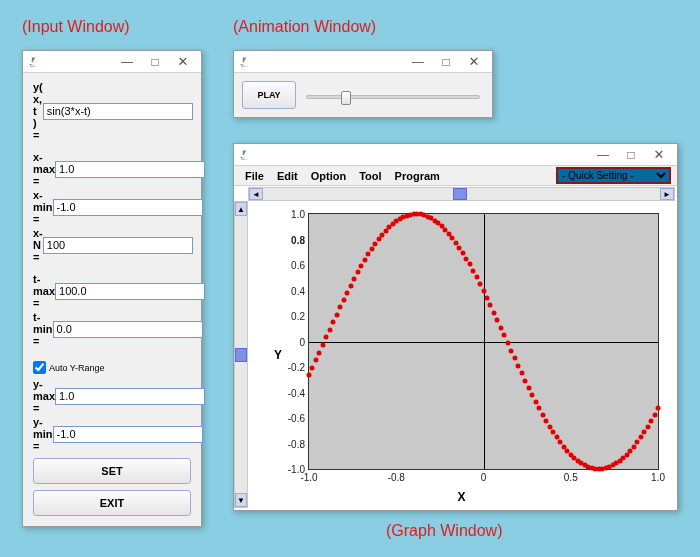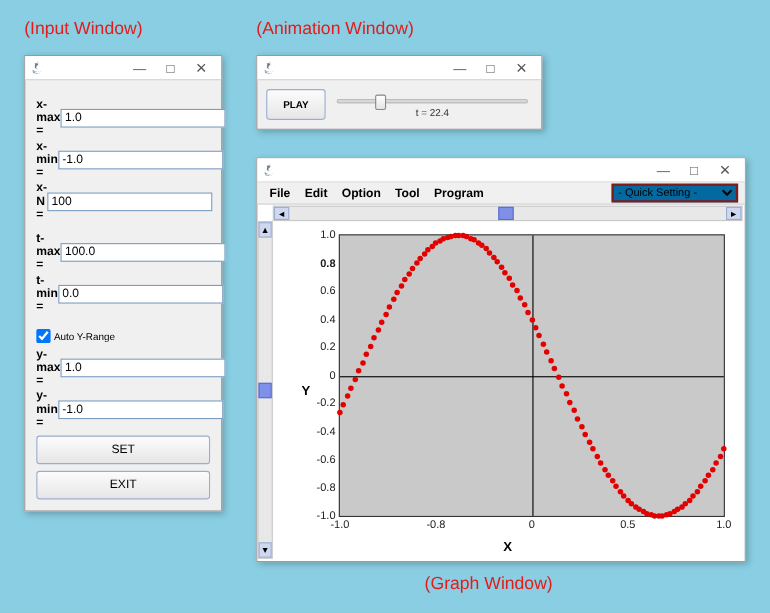--- a/index.html
+++ b/index.html
@@ -68,21 +68,21 @@
   .chk-row { display: flex; align-items: center; font-size: 9px; margin: 4px 0 4px 0; }
   .chk-row input { margin-right: 3px; }
   .big-btn {
     display: block;
     width: 100%;
     height: 26px;
     margin-top: 6px;
     background: linear-gradient(#fcfcfc, #e6e6e6);
     border: 1px solid #9aaed0;
     border-radius: 3px;
-    font-weight: normal;
+    font-weight: bold;
     font-size: 11px;
     cursor: pointer;
   }
 
   
   .anim-window { left: 233px; top: 50px; width: 260px; }
   .anim-body { padding: 8px; display: flex; align-items: center; gap: 6px; }
   .play-btn {
     width: 54px;
     height: 28px;
@@ -201,20 +201,24 @@
   <div class="titlebar">
     <svg class="java-icon" viewBox="0 0 16 16">
         <path d="M5 3c2 2-1 3 1 5 1 1 2 1 2 1s-3-2 0-4c2-1 0-3-3-2zM4 10c-1 0-2 1 0 1.5 2 .5 6 .5 8-.5-1 1-7 1-8-1zM4 12c-1 0-1 1 1 1.3 2 .3 5 .2 7-.8-1 .8-6 1-8-.5z" fill="#5382a1"></path>
         <path d="M8 1c0 0 2 2 0 4-1.5 1.5 0 3 0 3s-2-1.5-.5-3C9 3.5 8 1 8 1z" fill="#e76f00"></path>
       </svg>
     <button class="win-btn">—</button>
     <button class="win-btn">□</button>
     <button class="win-btn close">✕</button>
   </div>
   <div class="input-body">
+    <div class="row">
+      <label>y( x, t ) =</label>
+      <input class="text" value="sin(3*x-t)" style="">
+    </div>
     <div class="gap"></div>
     <div class="row">
       <label>x-max =</label>
       <input class="text" value="1.0" style="">
     </div>
     <div class="row">
       <label>x-min =</label>
       <input class="text" value="-1.0" style="">
     </div>
     <div class="row">
@@ -257,21 +261,20 @@
     <button class="win-btn">—</button>
     <button class="win-btn">□</button>
     <button class="win-btn close">✕</button>
   </div>
   <div class="anim-body">
     <button class="play-btn">PLAY</button>
     <div class="slider-wrap">
       <div class="slider-track">
         <div class="slider-thumb" id="slider-thumb" style="left: 22.4%;"></div>
       </div>
-      <div class="slider-val">t = 22.4</div>
     </div>
   </div>
 </div>
 
 <div class="window graph-window">
   <div class="titlebar">
     <svg class="java-icon" viewBox="0 0 16 16">
         <path d="M5 3c2 2-1 3 1 5 1 1 2 1 2 1s-3-2 0-4c2-1 0-3-3-2zM4 10c-1 0-2 1 0 1.5 2 .5 6 .5 8-.5-1 1-7 1-8-1zM4 12c-1 0-1 1 1 1.3 2 .3 5 .2 7-.8-1 .8-6 1-8-.5z" fill="#5382a1"></path>
         <path d="M8 1c0 0 2 2 0 4-1.5 1.5 0 3 0 3s-2-1.5-.5-3C9 3.5 8 1 8 1z" fill="#e76f00"></path>
       </svg>

